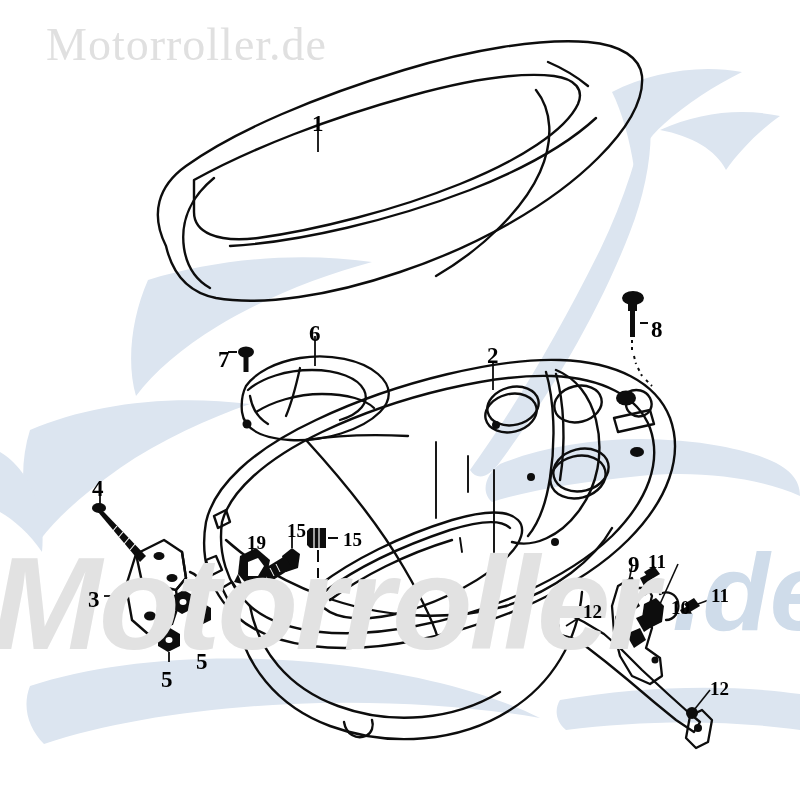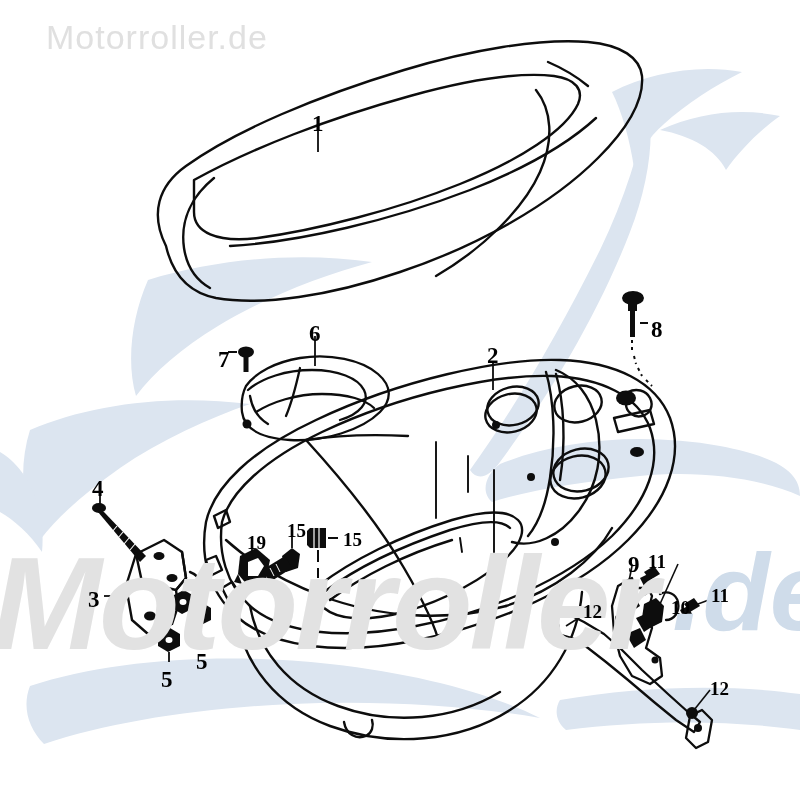--- a/index.html
+++ b/index.html
@@ -1,22 +1,22 @@
 <!DOCTYPE html>
 <html><head>
 <meta charset="utf-8">
 <style>
   html,body{margin:0;padding:0;background:#ffffff;}
   body{width:800px;height:800px;overflow:hidden;font-family:"Liberation Sans",sans-serif;}
   #stage{position:relative;width:800px;height:800px;background:#fff;}
   #stage svg{position:absolute;left:0;top:0;width:800px;height:800px;}
   .wm-top{
     position:absolute;left:46px;top:18px;
-    font-family:Liberation Sans, sans-serif;
-    font-size:34px;letter-spacing:1px;color:#e0e0e0;
+    font-family:Liberation Serif, serif;
+    font-size:46px;letter-spacing:1px;color:#e0e0e0;
     white-space:nowrap;user-select:none;
   }
   .wm-big{
     position:absolute;left:-8px;top:528px;
     font-family:"Liberation Sans",sans-serif;
     font-size:132px;font-weight:bold;font-style:italic;
     color:#e2e2e2;white-space:nowrap;letter-spacing:-3px;user-select:none;
   }
   .wm-de{
     position:absolute;left:672px;top:528px;

